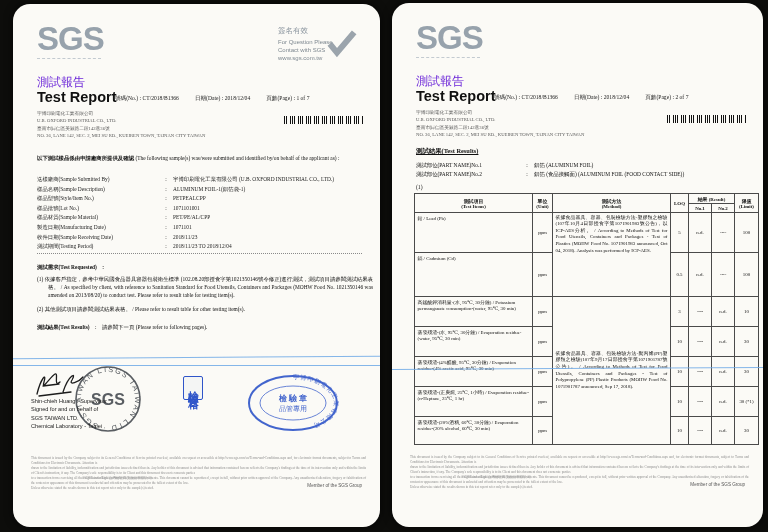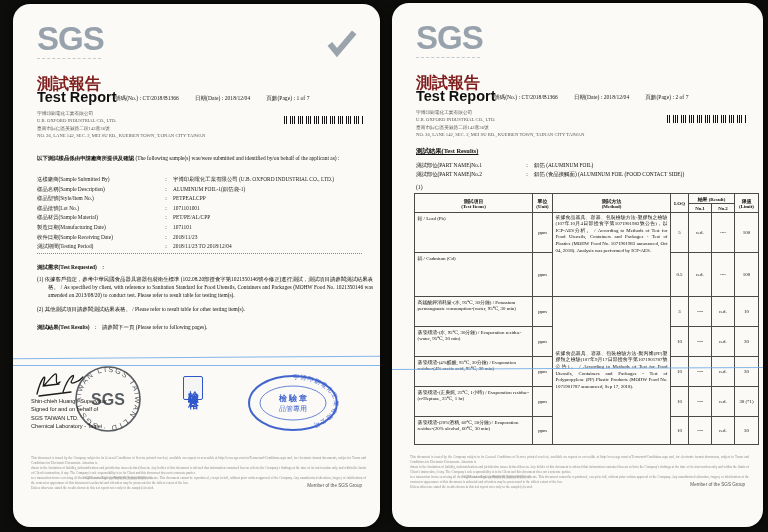--- a/index.html
+++ b/index.html
@@ -14,21 +14,21 @@
 
   .logo{position:absolute;left:24px;top:18px;font-family:"Liberation Sans",sans-serif;
         font-weight:bold;font-size:33px;line-height:1;color:#97a2ac;letter-spacing:-1px;}
   .logo::after{content:"";display:block;border-bottom:1px dashed #c3cad0;margin-top:3px;width:64px;}
 
   .signbox{position:absolute;right:16px;top:22px;width:86px;font-size:6px;line-height:1.35;color:#7e8890;
            font-family:"Liberation Sans",sans-serif;}
   .signbox .valid{font-size:7.5px;color:#8a949e;margin-bottom:2px;}
   .check-icon{position:absolute;right:24px;top:24px;opacity:.85;transform:rotate(6deg);}
 
-  .title-zh{position:absolute;left:24px;top:70px;font-size:16px;font-weight:bold;color:#7f1d1d;}
+  .title-zh{position:absolute;left:24px;top:70px;font-size:12px;font-weight:normal;color:#6d28d9;}
   .title-en{position:absolute;left:24px;top:85px;font-size:14.5px;font-weight:bold;color:#101010;
             font-family:"Liberation Sans",sans-serif;letter-spacing:0;text-align:center;}
   .meta{position:absolute;left:102px;top:91px;font-size:5.6px;color:#222;display:flex;gap:16px;white-space:nowrap;}
   .meta b{font-weight:normal;}
 
   .addr{position:absolute;left:24px;top:106px;font-size:4.7px;color:#5a5a5a;line-height:1.55;white-space:nowrap;}
   .barcode{position:absolute;right:16px;top:112px;width:80px;height:8px;
     background:repeating-linear-gradient(90deg,#111 0 1px,transparent 1px 2px,#111 2px 3.5px,transparent 3.5px 6px,#111 6px 6.8px,transparent 6.8px 8px);}
 
   .intro{position:absolute;left:24px;top:151px;width:332px;font-size:5.4px;line-height:1.45;color:#111;}
@@ -78,20 +78,26 @@
   .tbl td.method{text-align:justify;line-height:1.35;}
   .tbl td.method.mid{vertical-align:middle;}
   .pre{white-space:pre-line;}
 </style>
 </head>
 <body>
 
 <div class="page" id="page-left">
   <div class="logo">SGS</div>
 
+  <div class="signbox">
+    <div class="valid">簽名有效</div>
+    <div>For Question Please</div>
+    <div>Contact with SGS</div>
+    <div>www.sgs.com.tw</div>
+  </div>
   <svg class="check-icon" width="30" height="30" viewBox="0 0 30 30">
     <path d="M4 17 L12 25 L27 3" stroke="#8b96a0" stroke-width="6" fill="none"></path>
   </svg>
 
   <div class="title-zh">測試報告</div>
   <div class="title-en">Test Report</div>
 
   <div class="meta">
     <span><b>號碼(No.) :</b> <span>CT/2018/B1366</span></span>
     <span><b>日期(Date) :</b> <span>2018/12/04</span></span>

